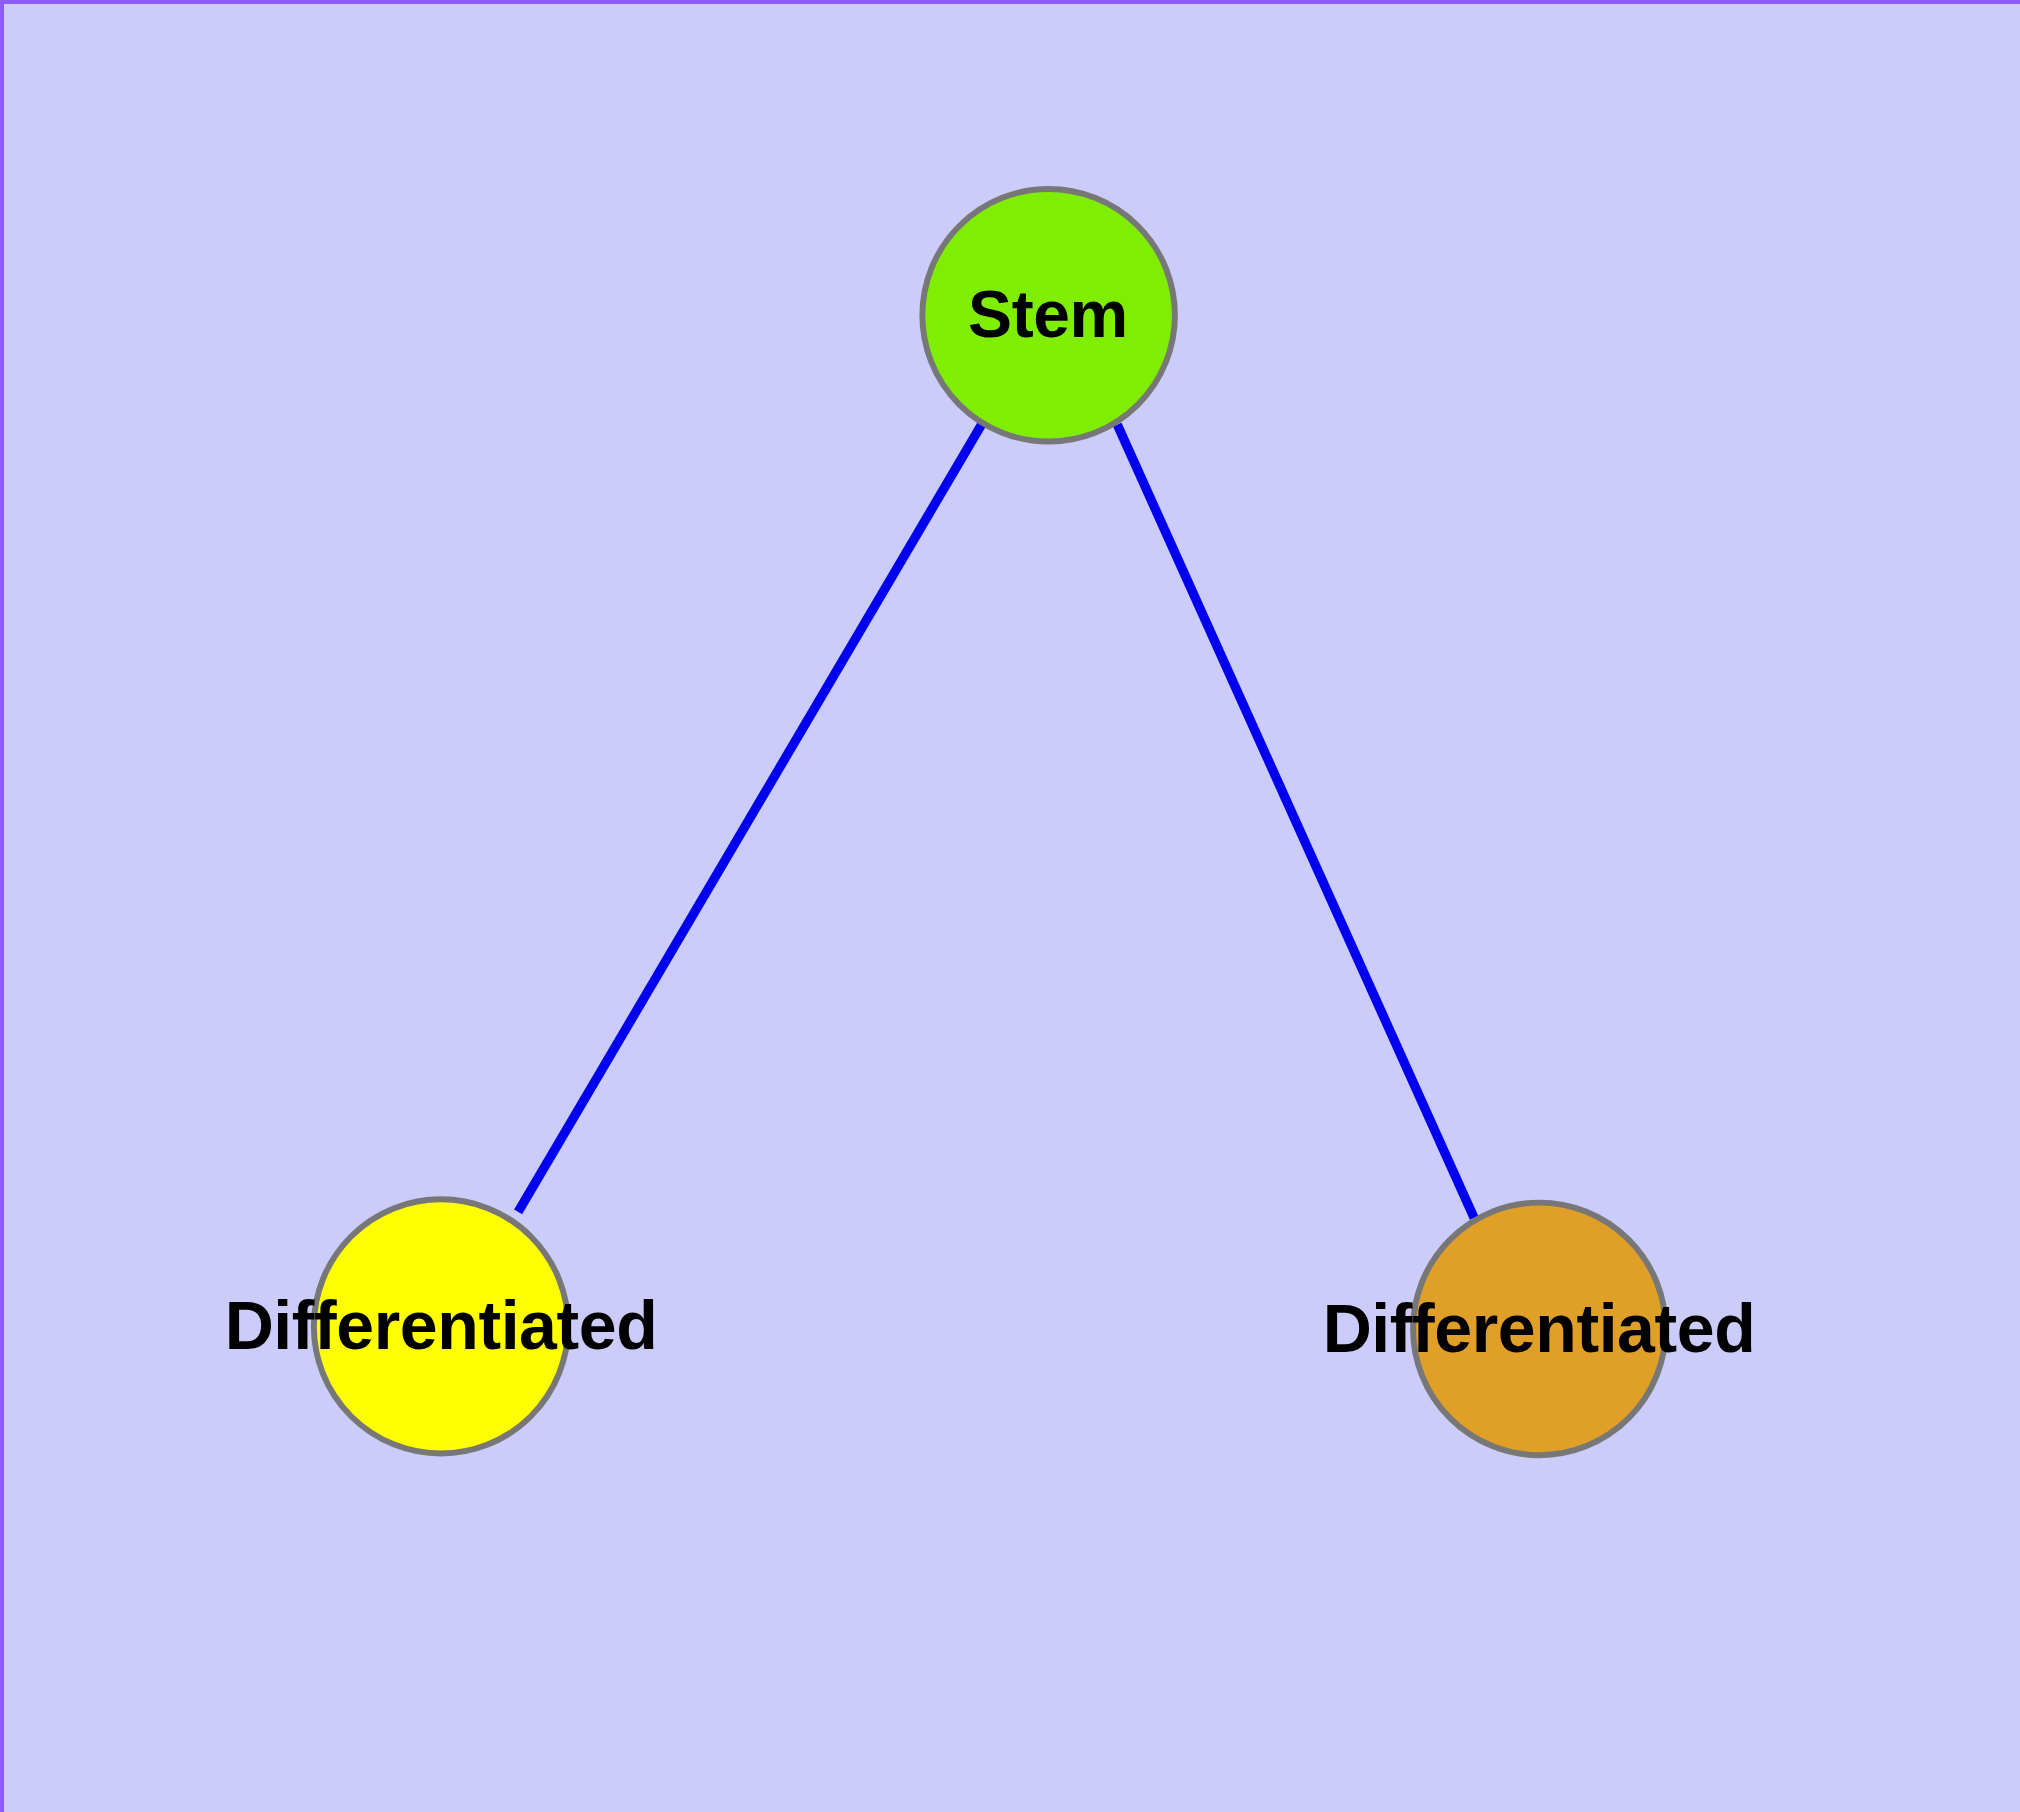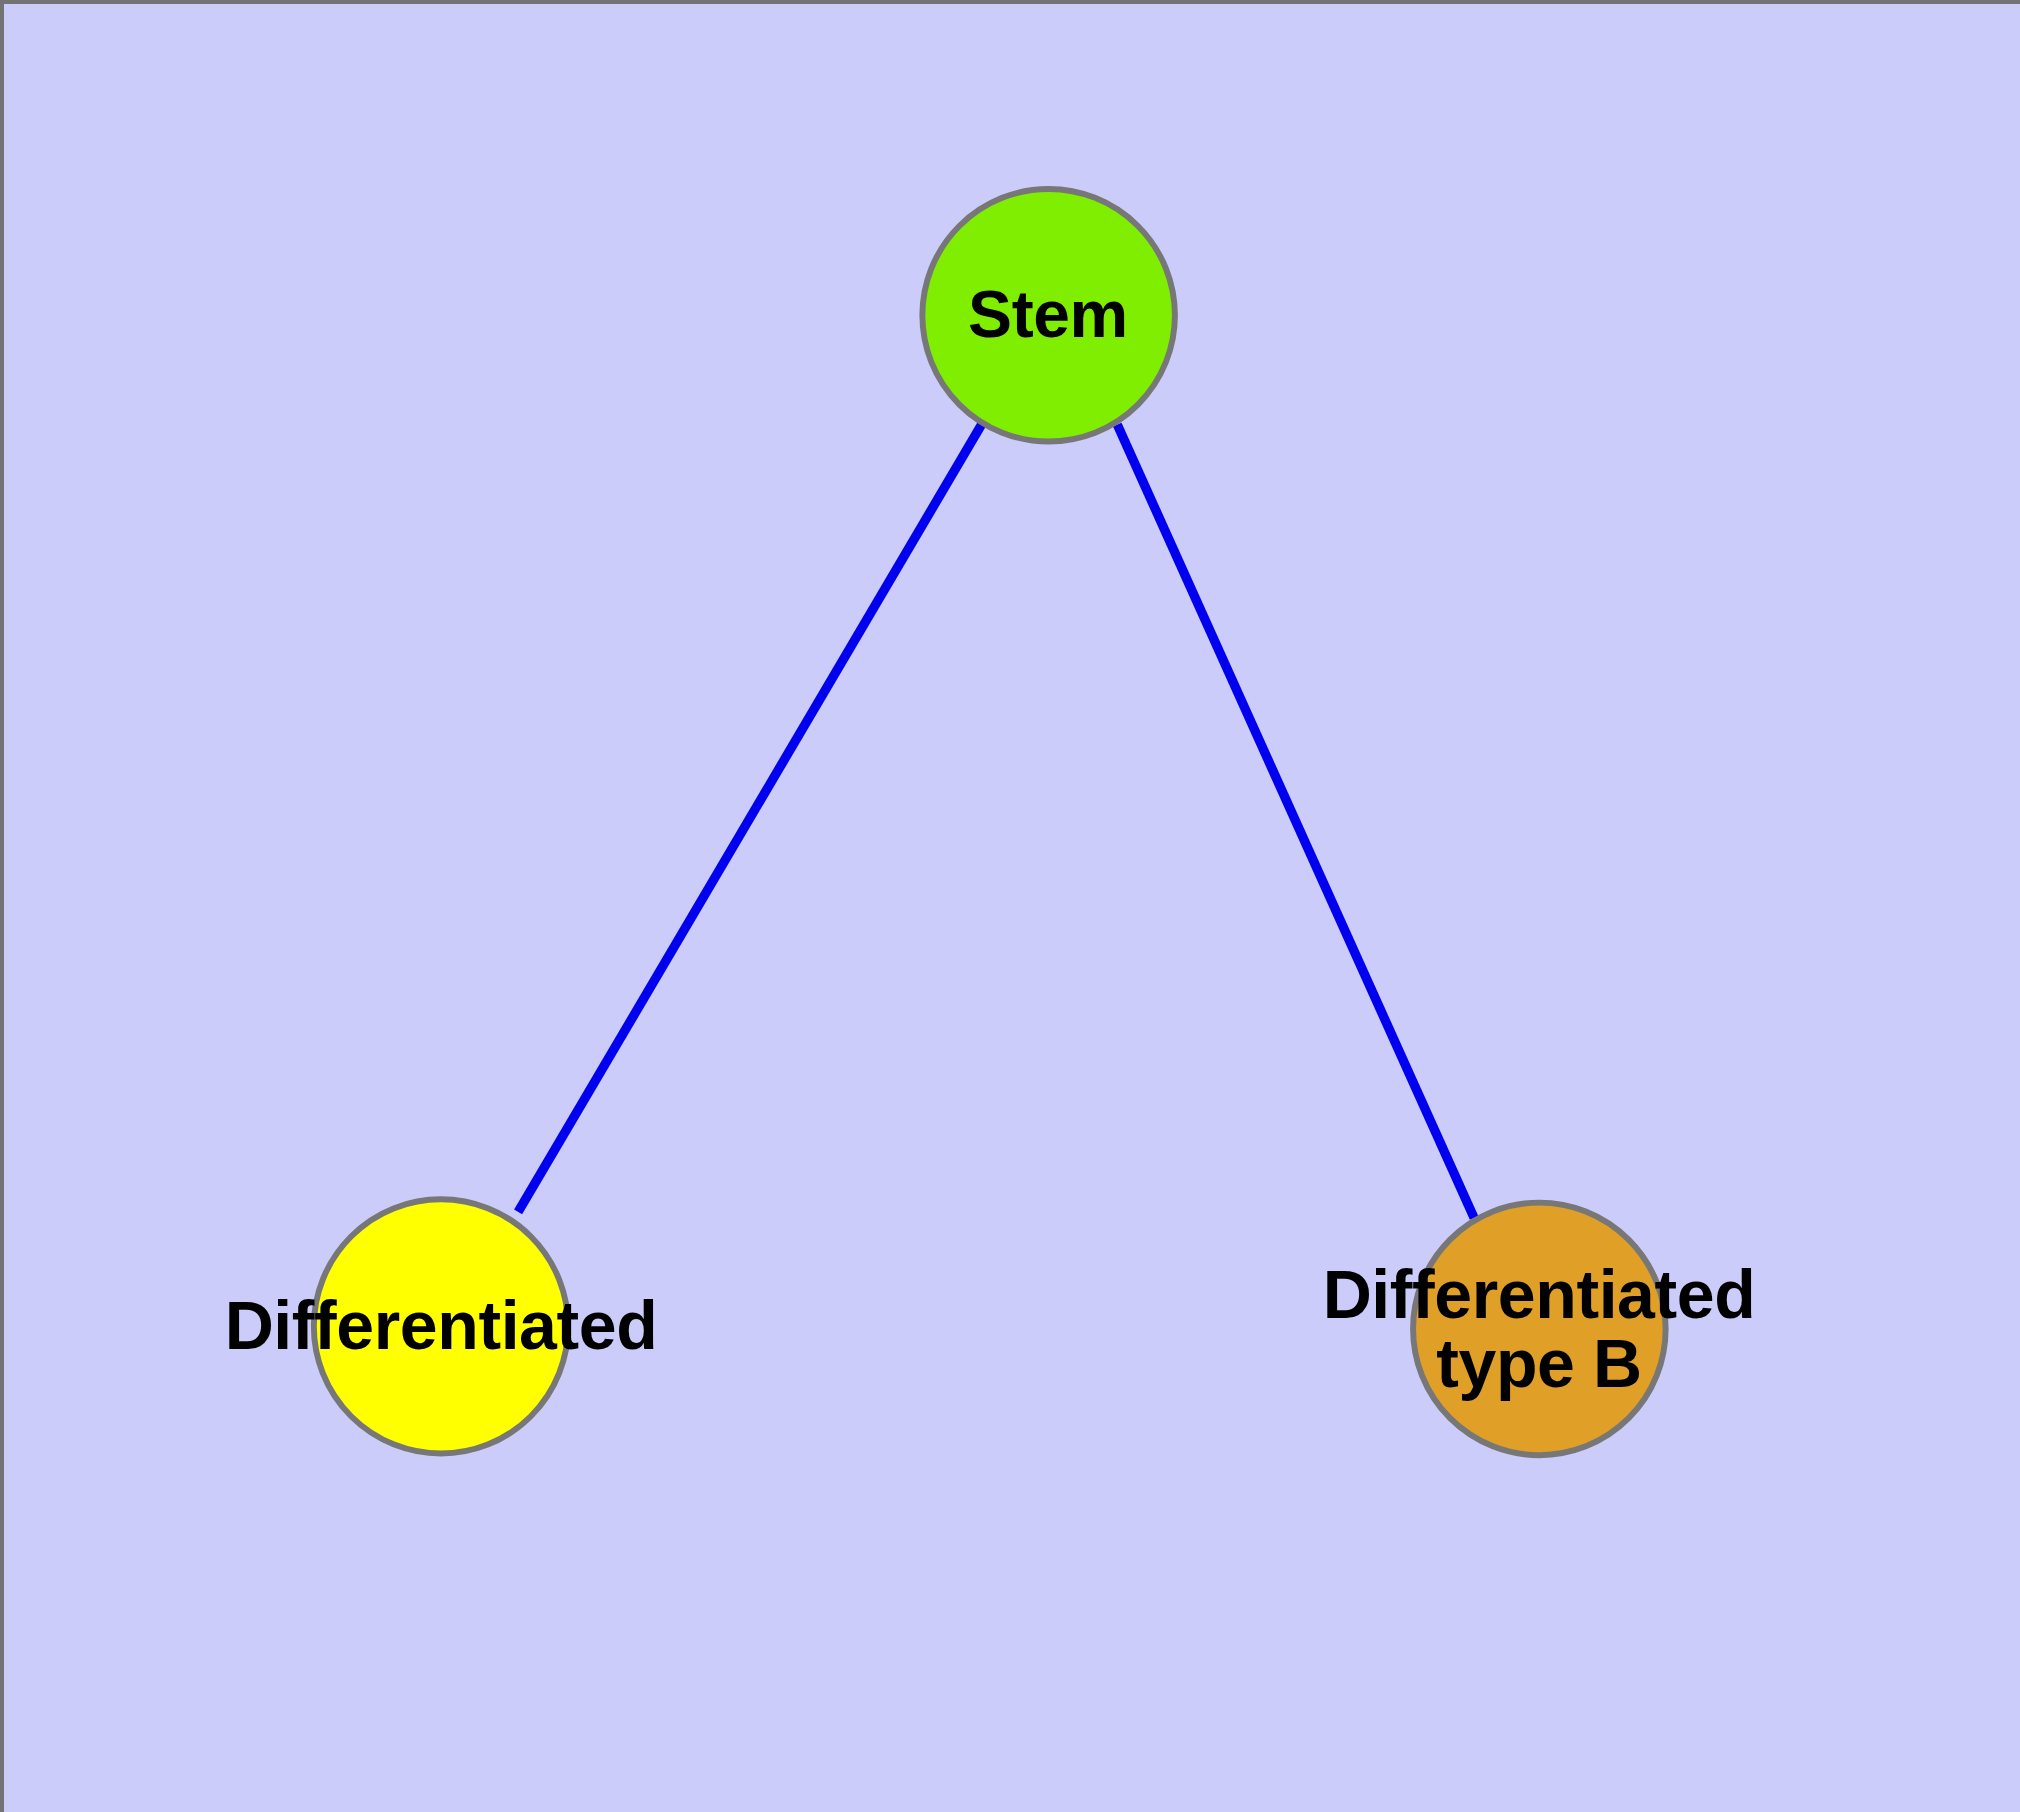--- a/index.html
+++ b/index.html
@@ -6,21 +6,21 @@
   html, body {
     margin: 0;
     padding: 0;
     background: #ffffff;
   }
   #stage {
     position: relative;
     width: 2021px;
     height: 1812px;
     overflow: hidden;
-    background: #737373;
+    background: #8b5cf6;
     font-family: "Liberation Sans", "DejaVu Sans", sans-serif;
   }
   #canvas {
     position: absolute;
     left: 4.2px;
     top: 4.2px;
     width: 2016px;
     height: 1808px;
     background: #ccccfa;
   }
@@ -78,16 +78,15 @@
   <div class="node-label" style="left:1048px; top:315px; font-size:66px;">
     <span class="label-line">Stem</span>
   </div>
 
   <div class="node-label" style="left:441px; top:1326px; font-size:68px;">
     <span class="label-line">Differentiated</span>
   </div>
 
   <div class="node-label" style="left:1539px; top:1329px; font-size:68px;">
     <span class="label-line">Differentiated</span>
-    <span class="label-line">type B</span>
   </div>
 </div>
 
 
 </body></html>

